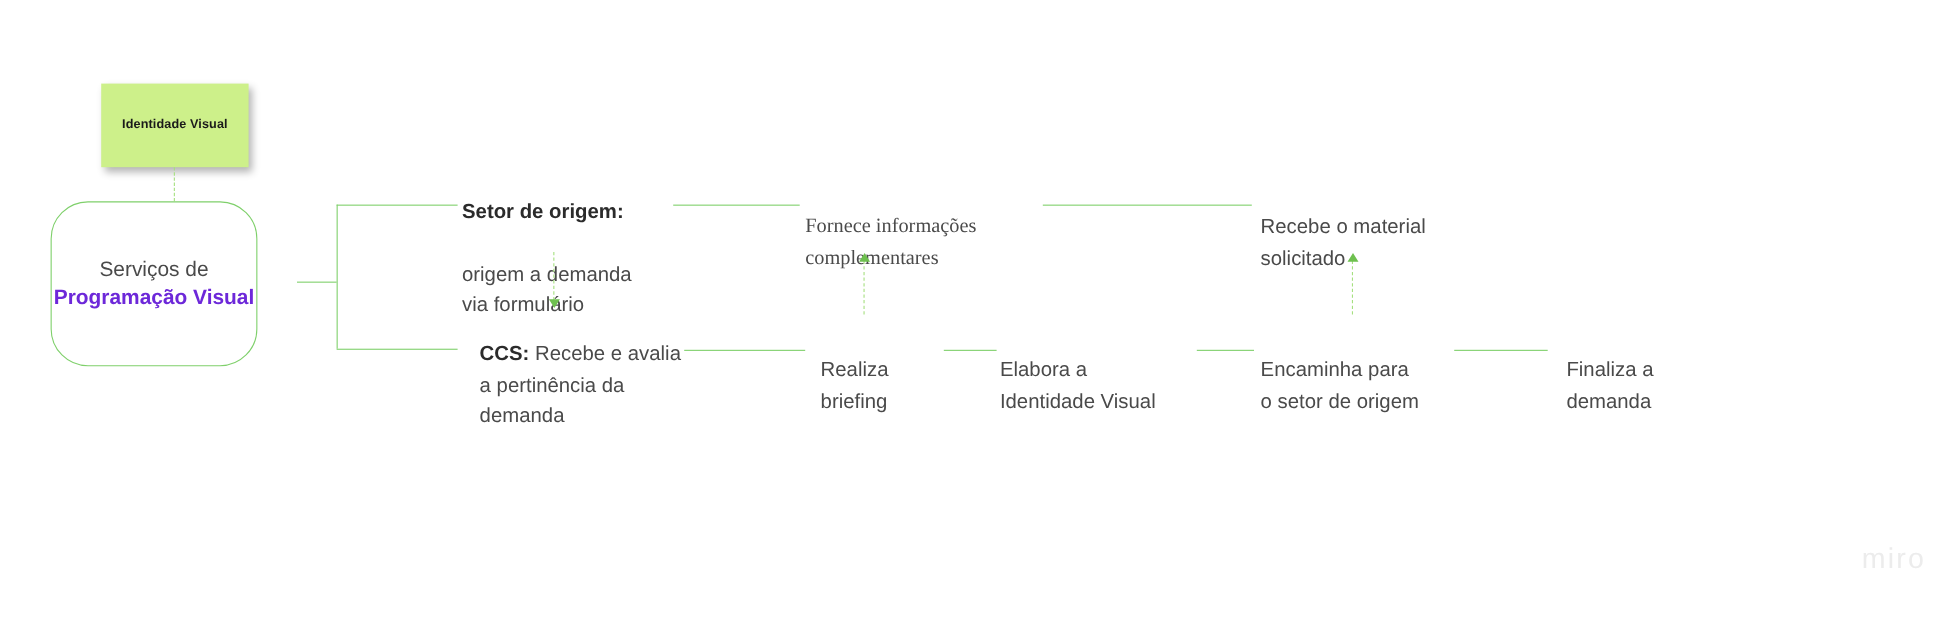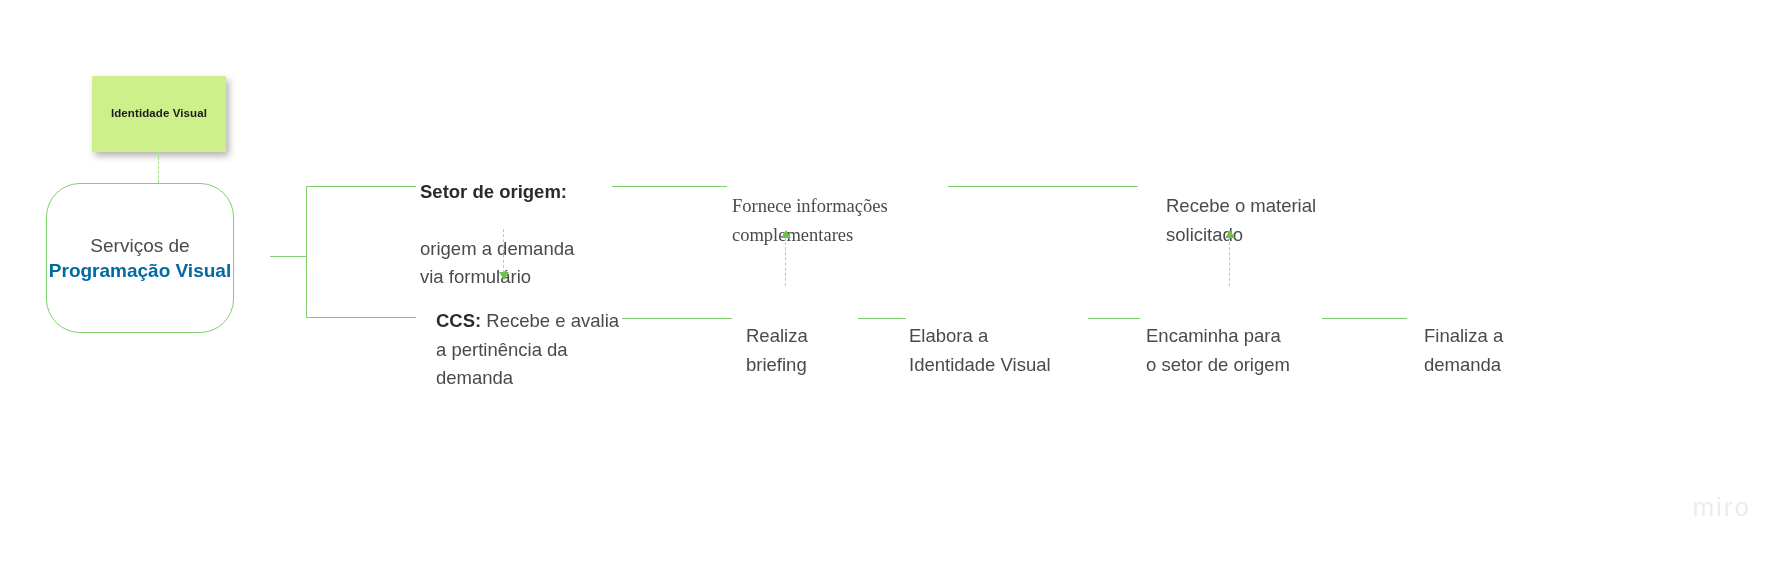--- a/index.html
+++ b/index.html
@@ -58,21 +58,21 @@
     justify-content: center;
   }
   .root-line-1 {
     font-size: 19px;
     color: #4a4a4a;
     line-height: 1.32;
   }
   .root-line-2 {
     font-size: 19px;
     font-weight: bold;
-    color: #0369a1;
+    color: #6d28d9;
     line-height: 1.32;
     text-align: center;
   }
 
   
   .node-text {
     position: absolute;
     font-size: 18.5px;
     color: #4a4a4a;
     line-height: 1.53;
@@ -164,21 +164,21 @@
 
   <div class="hline" style="left:612px; top:186px; width:115px;"></div>
 
   <div class="node-text" style="left:732px; top:164px; width:210px;font-family:Liberation Serif, serif;">
     <span>Fornece informações
 complementares</span>
   </div>
 
   <div class="hline" style="left:948px; top:186px; width:190px;"></div>
 
-  <div class="node-text" style="left:1146px; top:164px; width:200px;margin-left:20px;">
+  <div class="node-text" style="left:1146px; top:164px; width:200px;">
     <span>Recebe o material
 solicitado</span>
   </div>
 
   <div class="node-text" style="left:420px; top:279px; width:210px;margin-left:16px;">
     <b>CCS:</b><span> Recebe e avalia
 a pertinência da
 demanda</span>
   </div>
 

